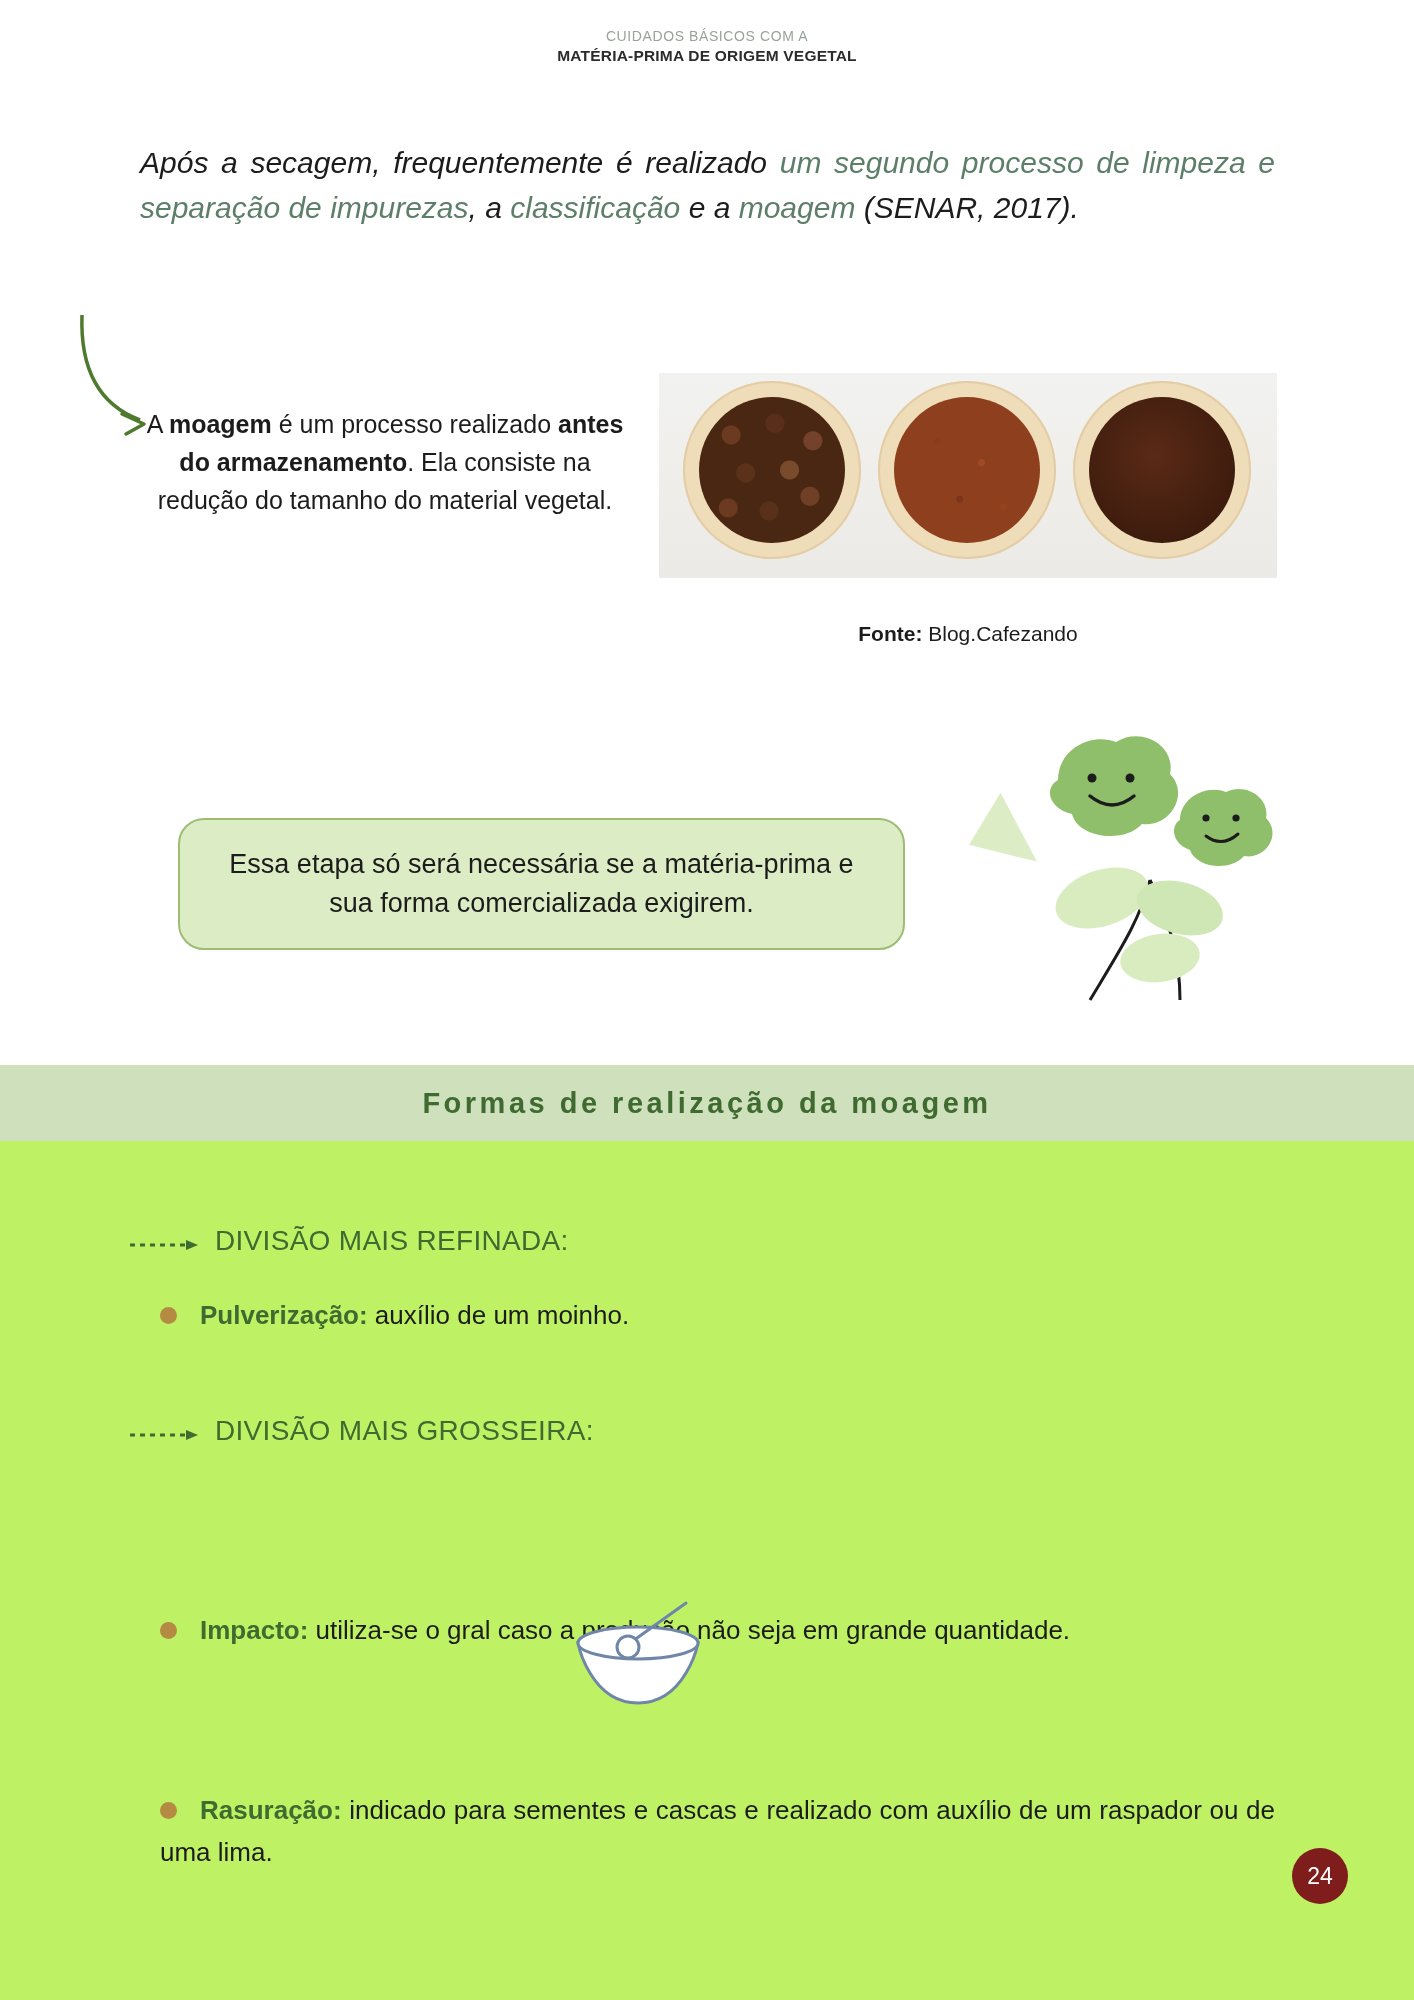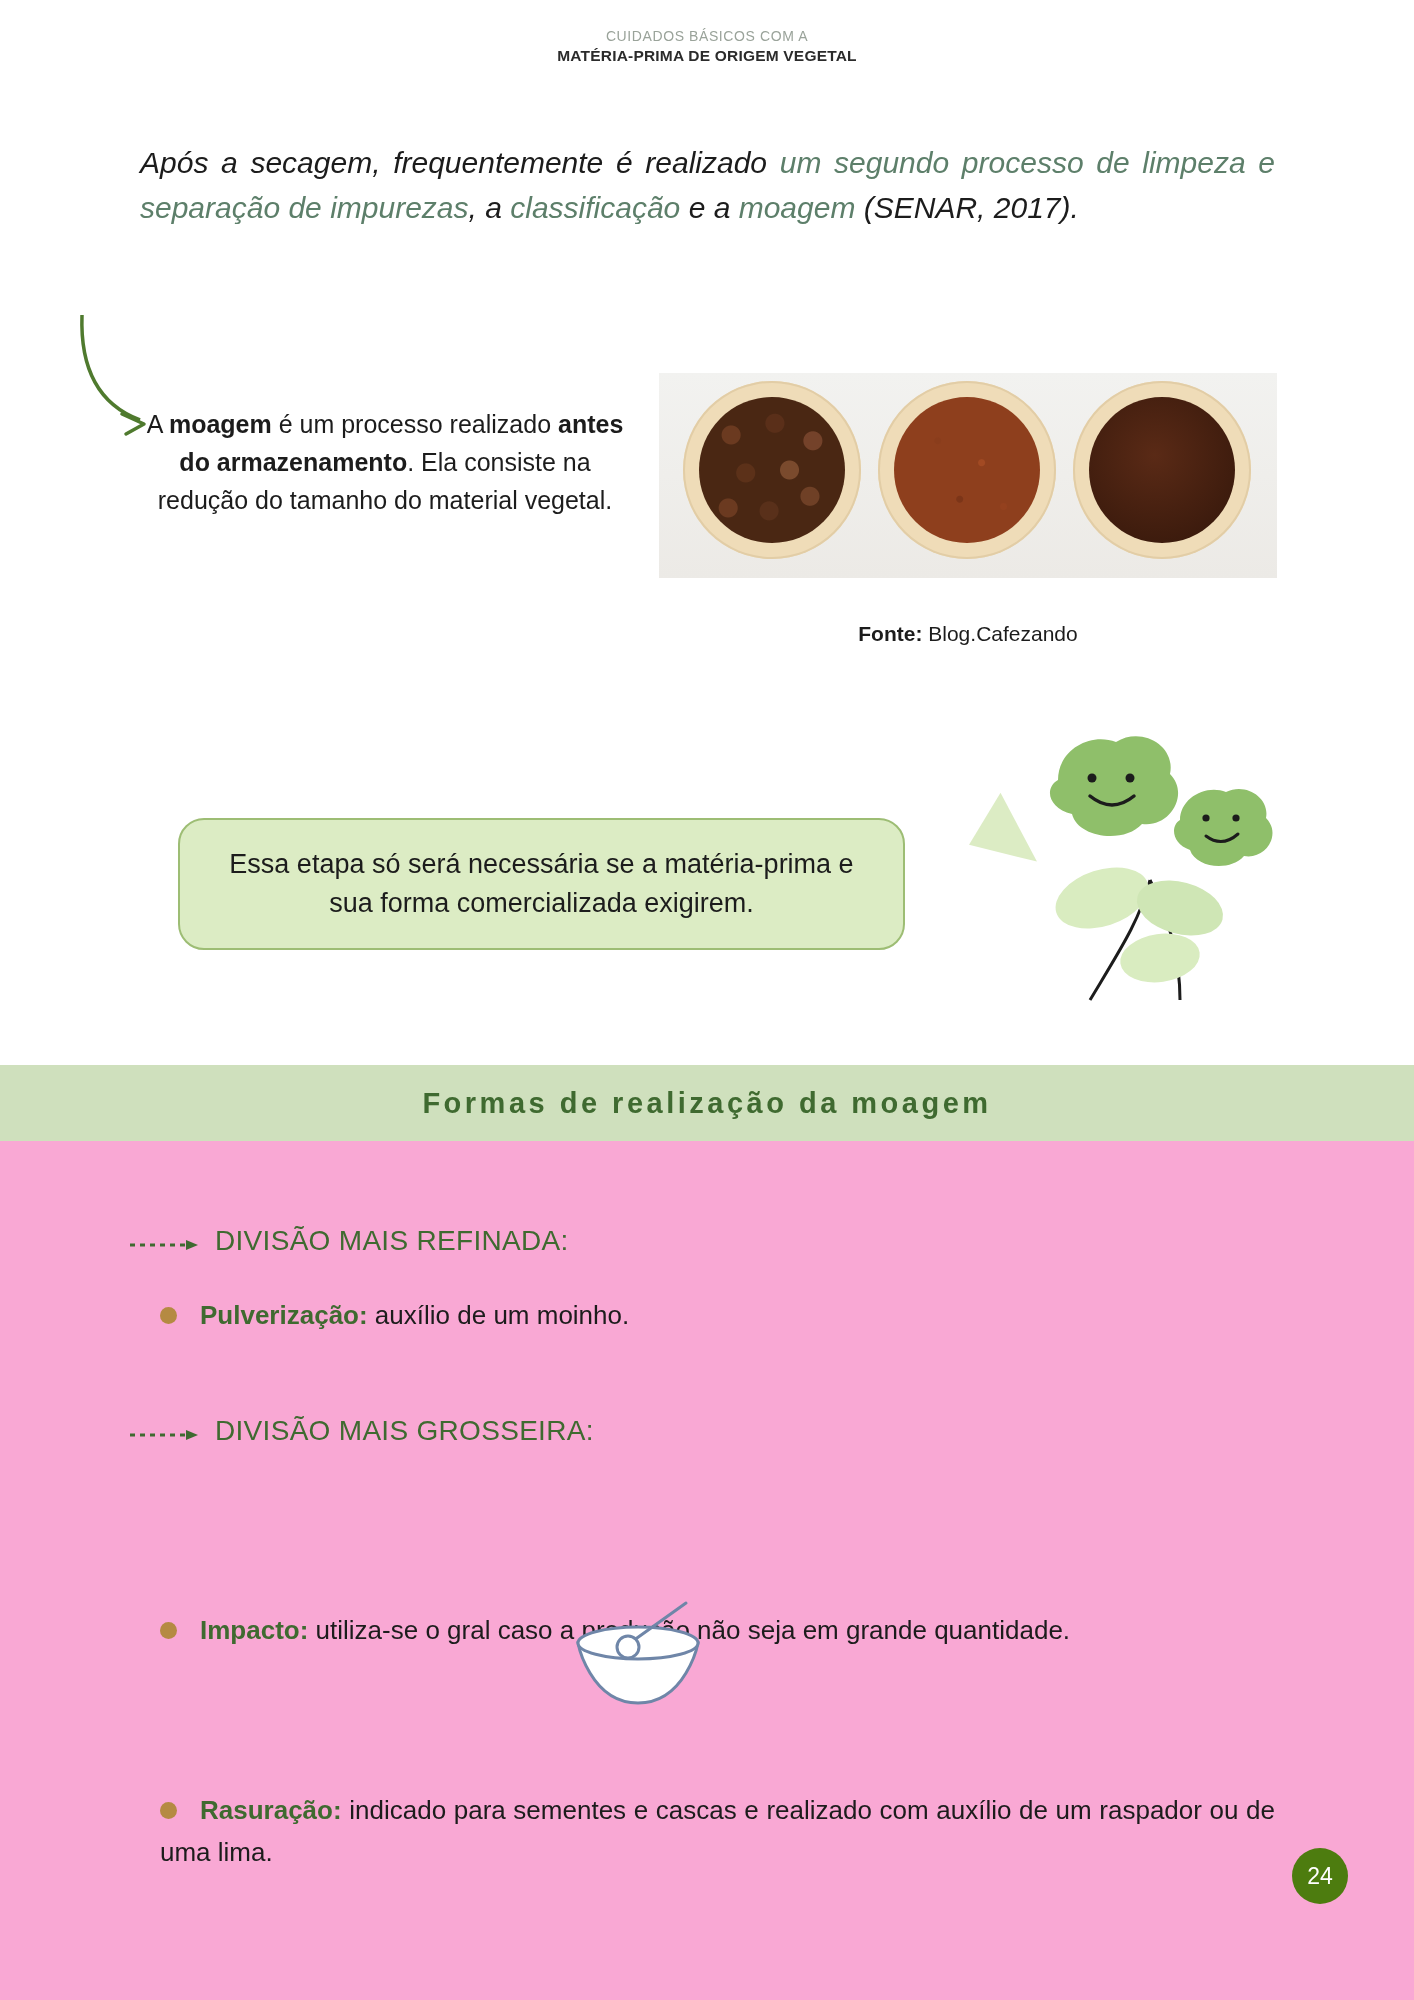--- a/index.html
+++ b/index.html
@@ -178,21 +178,21 @@
   
   .mascot { position: absolute; top: 720px; left: 1030px; }
 
   
   .section {
     position: absolute;
     top: 1065px;
     left: 0;
     width: 1414px;
     height: 935px;
-    background: #f9a8d4;
+    background: #bef264;
   }
   .section-title-bar {
     position: absolute;
     top: 0;
     left: 0;
     width: 100%;
     height: 76px;
     background: #cfe0bd;
     display: flex;
     align-items: center;
@@ -244,21 +244,21 @@
 
   .mortar { position: absolute; top: 1595px; left: 560px; }
 
   .page-number {
     position: absolute;
     top: 1848px;
     left: 1292px;
     width: 56px;
     height: 56px;
     border-radius: 50%;
-    background: #4d7c0f;
+    background: #7f1d1d;
     color: #ffffff;
     font-size: 23px;
     display: flex;
     align-items: center;
     justify-content: center;
   }
 </style>
 </head>
 <body>
 

